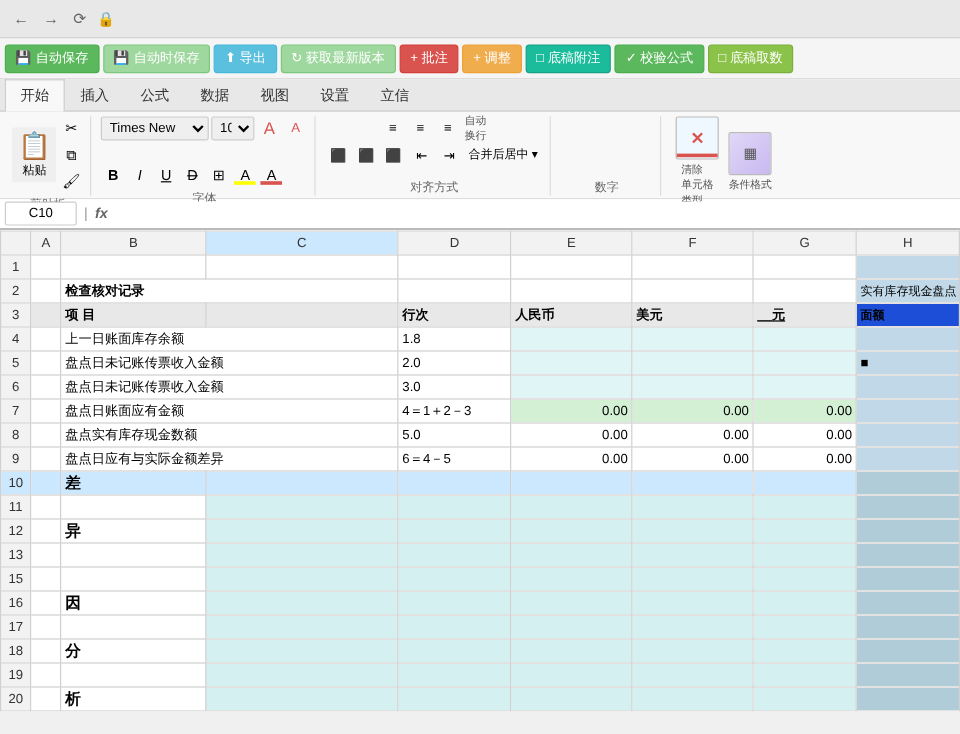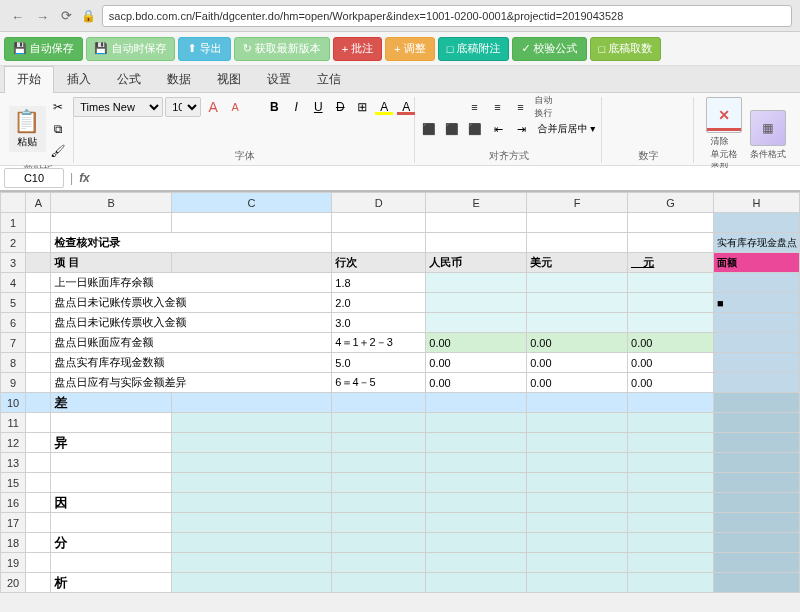--- a/index.html
+++ b/index.html
@@ -205,32 +205,31 @@
       background: #f2f2f2;
       text-align: center;
       font-weight: normal;
       color: #333;
       width: 20px;
     }
 
     .cell-selected { background: #cce8ff !important; }
     .cell-light-blue { background: #e0f5f5; }
     .text-center { }
-    .text-right { }
+    .text-right { text-align: right; }
     .cell-formula { background: #d4f0d4; }
   </style>
 </head>
 <body>
 
 <div class="browser-chrome">
   <button class="nav-arrow">←</button>
   <button class="nav-arrow">→</button>
   <button class="nav-arrow">⟳</button>
   <span style="font-size:12px; color:#666;">🔒</span>
-  <input class="address-bar" type="text" value="sacp.bdo.com.cn/Faith/dgcenter.do/hm=open/Workpaper&amp;index=1001-0200-0001&amp;projectid=2019043528" style="">
 </div>
 
 <div class="action-toolbar">
   <button class="action-btn btn-green">
     <span>💾</span>
     <span>自动保存</span>
   </button>
   <button class="action-btn btn-light-green">
     <span>💾</span>
     <span>自动时保存</span>
@@ -289,21 +288,21 @@
         <div style="display:flex; flex-direction:column; gap:2px;">
           <button class="font-btn" title="剪切">✂</button>
           <button class="font-btn" title="复制">⧉</button>
           <button class="font-btn" title="格式刷">🖌</button>
         </div>
       </div>
       <span class="ribbon-group-label">剪贴板</span>
     </div>
 
     <div class="ribbon-group" style="min-width:160px;">
-      <div class="ribbon-group-content" style="flex-direction:row; align-items:flex-start; gap:19px;">
+      <div class="ribbon-group-content" style="flex-direction:column; align-items:flex-start; gap:19px;">
         <div class="font-row">
           <select class="font-select">
             <option>Times New</option>
           </select>
           <select class="font-size-select">
             <option>10</option>
           </select>
           <button class="font-btn" style="font-size:14px; color:#d9534f;">A</button>
           <button class="font-btn" style="font-size:11px; color:#d9534f;">A</button>
         </div>
@@ -432,21 +431,21 @@
 
       <tr style="background:#e8e8e8;">
         <td class="row-header">3</td>
         <td></td>
         <td style="font-weight:bold;">项  目</td>
         <td></td>
         <td class="text-center" style="font-weight:bold;">行次</td>
         <td class="text-center" style="font-weight:bold;">人民币</td>
         <td class="text-center" style="font-weight:bold;">美元</td>
         <td class="text-center" style="font-weight:bold; text-decoration:underline;">__元</td>
-        <td style="background:#ec4899; font-weight:bold; font-size:10px;" class="text-center">面额</td>
+        <td style="background:#1d4ed8; font-weight:bold; font-size:10px;" class="text-center">面额</td>
       </tr>
 
       <tr>
         <td class="row-header">4</td>
         <td></td>
         <td colspan="2">上一日账面库存余额</td>
         <td class="text-center">1.8</td>
         <td class="cell-light-blue"></td>
         <td class="cell-light-blue"></td>
         <td class="cell-light-blue"></td>

